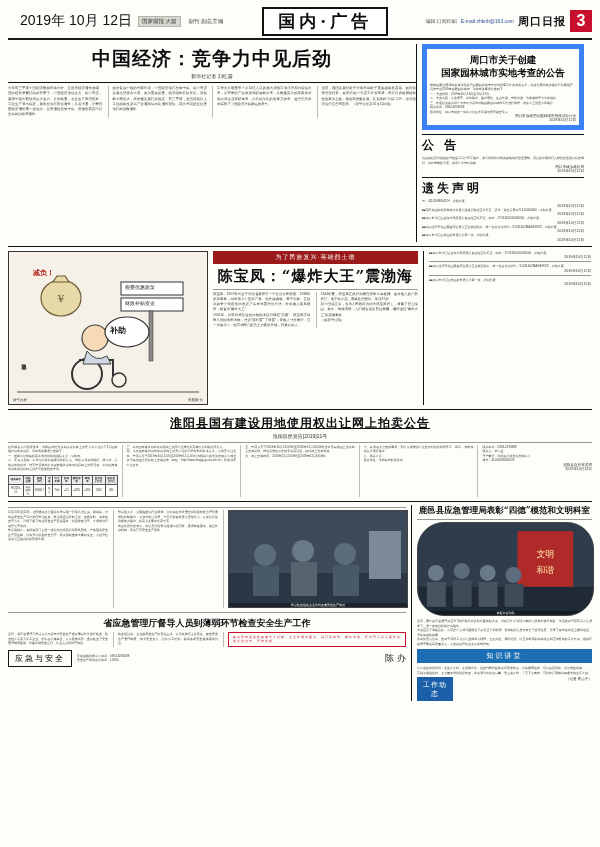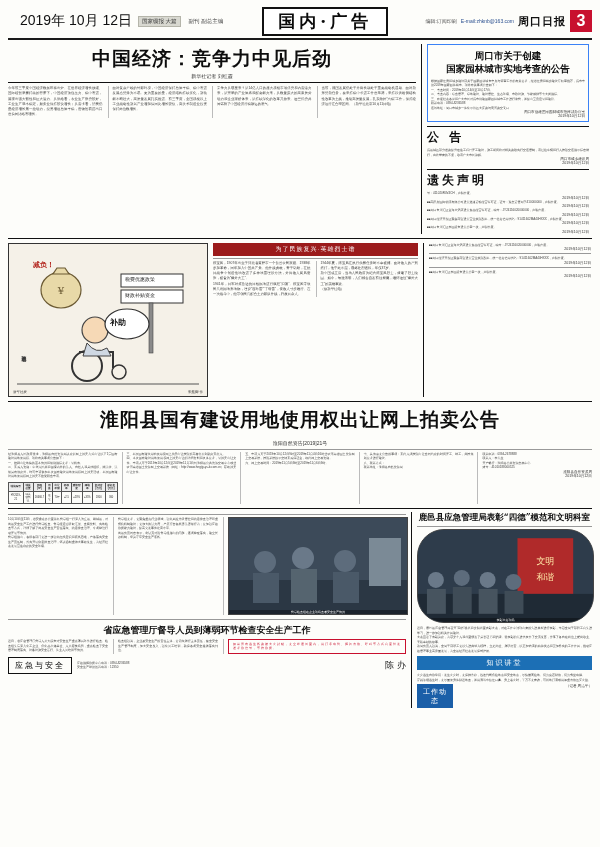--- a/index.html
+++ b/index.html
@@ -28,43 +28,43 @@
   
   .rule{border-top:1px solid #111;margin:3px 0;}
   .thin{border-top:1px solid #999;margin:2px 0;}
   .col{box-sizing:border-box;}
   .hl{font-family:"DejaVu Serif", serif;font-weight:bold;color:#0d0d0d;}
   .txt{font-size:3.4px;line-height:1.55;color:#3a3a3a;text-align:justify;word-break:break-all;}
   .txt2{font-size:3.0px;line-height:1.5;color:#424242;text-align:justify;word-break:break-all;}
   .dateline{font-size:3.6px;color:#333;text-align:right;}
 
   
-  .top{display:flex;gap:5px;margin-top:4px;}
+  .top{display:flex;margin-top:4px;}
   .top-left{width:408px;}
   .top-right{width:168px;border-left:1px solid #111;padding-left:5px;}
 
   .lead-title{font-size:19px;letter-spacing:1px;text-align:center;margin:2px 0 1px;}
   .lead-sub{font-size:5px;text-align:center;color:#333;margin-bottom:3px;}
   .cols4{display:flex;gap:5px;}
   .cols4 > div{flex:1;}
   .vdiv{border-left:1px solid #bbb;padding-left:4px;}
 
   .notice-h{font-size:9.5px;text-align:center;line-height:1.35;margin:2px 0 3px;}
-  .notice-box{border:1px solid #3b82f6;padding:3px;}
+  .notice-box{border:5px solid #3b82f6;padding:3px;}
   .sm-h{font-size:12px;letter-spacing:3px;margin:2px 0;}
 
   
   .cartoon-row{display:flex;gap:5px;margin-top:4px;}
   .cartoon{width:198px;height:152px;border:1px solid #333;position:relative;background:#f3efe6;overflow:hidden;}
   .feature{width:205px;}
   .feat-banner{background:#9b1b1b;color:#fff;font-size:6px;text-align:center;padding:2px 0;letter-spacing:1px;}
   .feat-title{font-size:15px;text-align:center;margin:3px 0;letter-spacing:1px;}
 
   
-  .mid-title{font-size:19px;text-align:center;letter-spacing:1px;margin:5px 0 7px;}
+  .mid-title{font-size:12px;text-align:center;letter-spacing:1px;margin:5px 0 1px;text-decoration:underline;}
   .mid-sub{font-size:5px;text-align:center;color:#333;margin-bottom:3px;}
   .cols5{display:flex;gap:4px;}
   .cols5 > div{flex:1;}
 
   table.land{border-collapse:collapse;width:100%;font-size:2.6px;margin-top:3px;}
   table.land th, table.land td{border:1px solid #555;padding:1px;text-align:center;color:#333;line-height:1.2;}
   table.land th{background:#ececec;}
 
   
   .bot-title{font-size:14px;text-align:center;margin:4px 0 2px;letter-spacing:0.5px;}
@@ -180,20 +180,21 @@
       <div style="position:absolute;left:101px;top:73px;font-size:8px;font-weight:bold;color:#111;">补助</div>
       <div style="position:absolute;left:116px;top:32px;font-size:5px;color:#222;">税费优惠政策</div>
       <div style="position:absolute;left:116px;top:48px;font-size:5px;color:#222;">财政补贴资金</div>
       <div style="position:absolute;left:12px;top:108px;font-size:5px;color:#333;writing-mode:vertical-rl;">老旧小区改造</div>
       <div style="position:absolute;right:4px;bottom:2px;font-size:3.5px;color:#333;">朱慧卿 作</div>
       <div style="position:absolute;left:4px;bottom:2px;font-size:3.5px;color:#333;">新华社发</div>
     </div>
 
     <div class="feature col">
       <div class="feat-banner">为了民族复兴·英雄烈士谱</div>
+      <div class="hl feat-title">陈宝凤：“爆炸大王”震渤海</div>
       <div class="thin"></div>
       <div style="display:flex;gap:5px;">
         <div style="flex:1">
           <div class="txt">陈宝凤，1907年出生于河北省黄骅市一个贫苦农民家庭。1938年参加革命，同年加入中国共产党。他作战勇敢，善于钻研，在抗日战争中创造性地改进了多种地雷埋设方法，炸得敌人闻风丧胆，被誉为“爆炸大王”。</div>
           <div class="txt">1941年，日军对冀鲁边抗日根据地进行疯狂“扫荡”。陈宝凤带领民兵利用地形地物，埋设“连环雷”“子母雷”，使敌人寸步难行。在一次战斗中，他带领民兵配合主力部队作战，歼敌百余人。</div>
         </div>
         <div style="flex:1" class="vdiv">
           <div class="txt">1944年夏，陈宝凤在执行侦察任务时不幸被捕。面对敌人的严刑拷打，他宁死不屈，最终壮烈牺牲，年仅37岁。</div>
           <div class="txt">新中国成立后，当地人民政府为纪念陈宝凤烈士，修建了烈士陵园。如今，每逢清明，人们都会自发前往祭奠，缅怀这位“爆炸大王”的英雄事迹。</div>
           <div class="txt">（据新华社电）</div>

